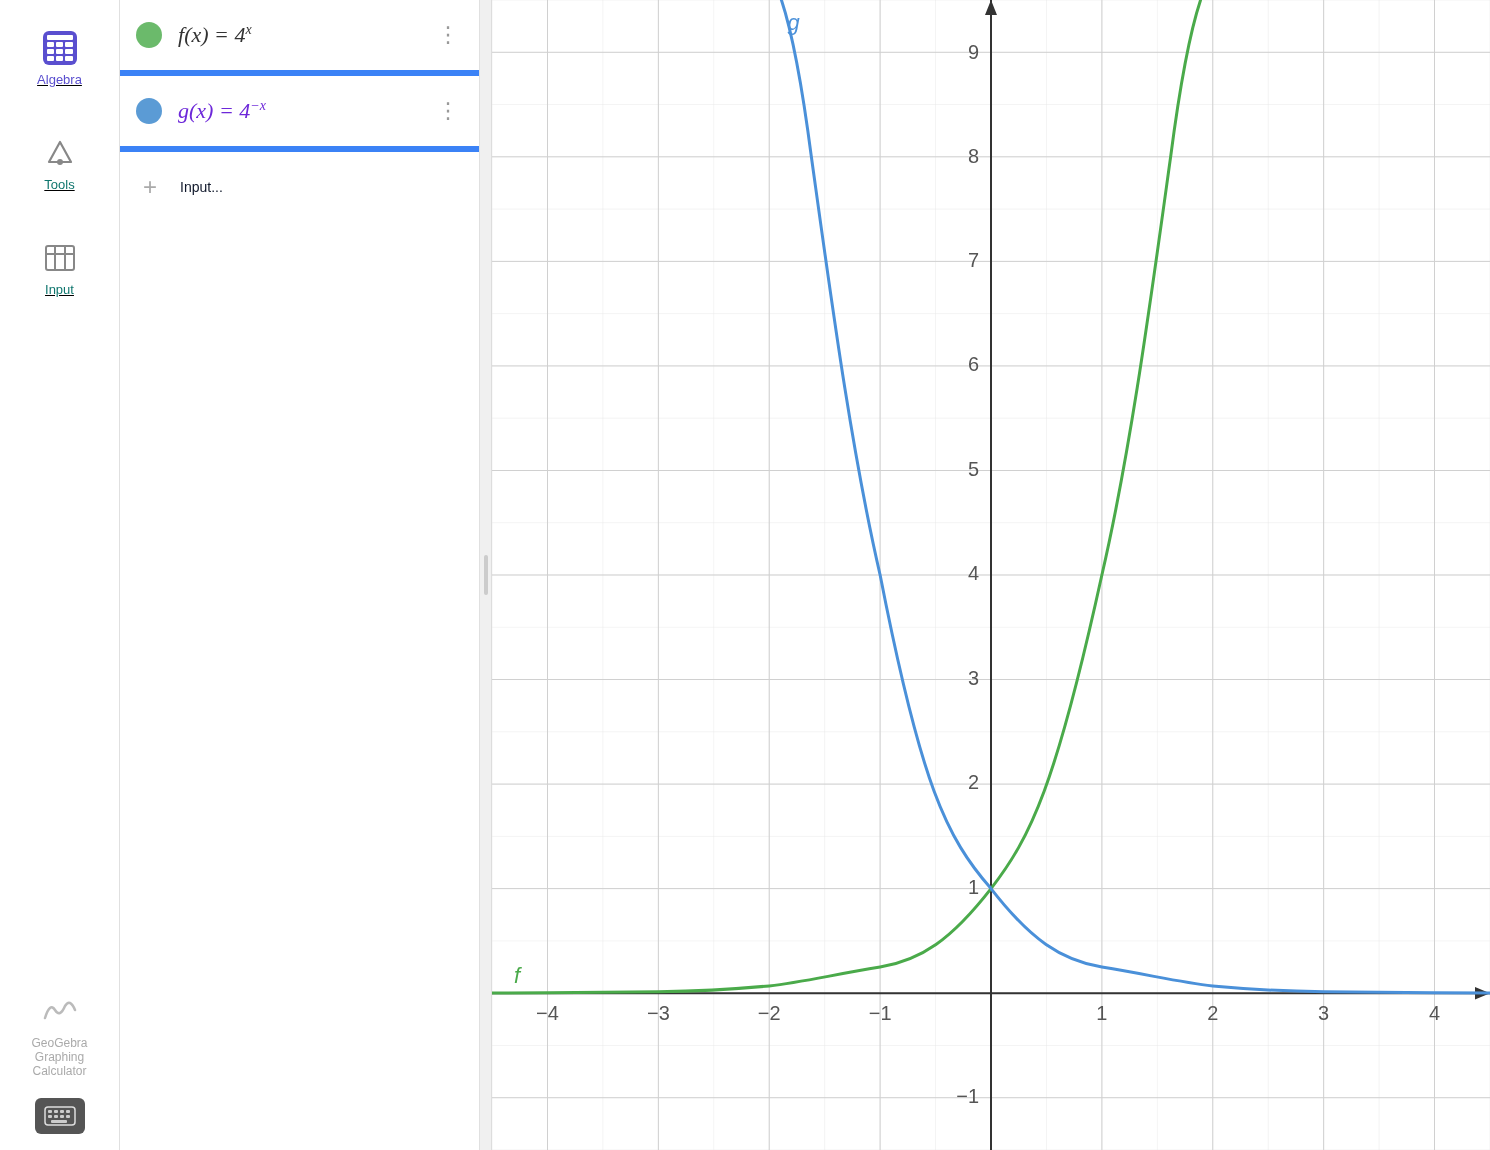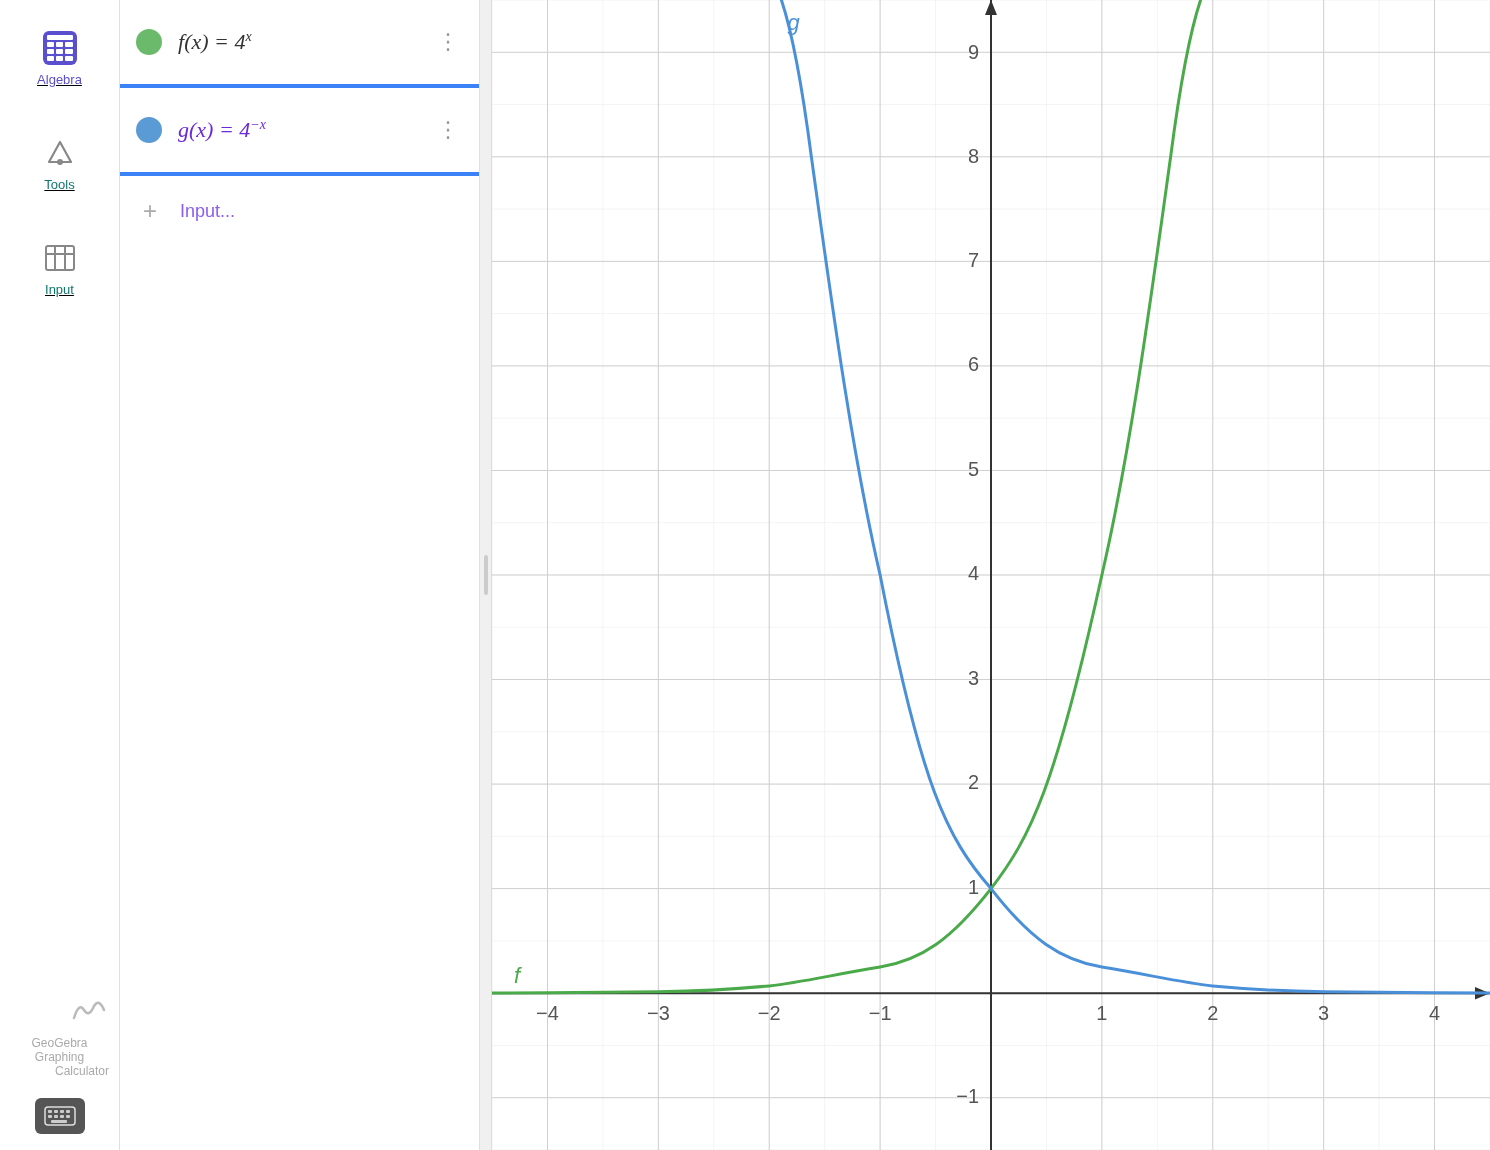--- a/index.html
+++ b/index.html
@@ -60,21 +60,21 @@
       border-radius: 1px;
     }
     .algebra-icon span.wide { grid-column: span 3; }
 
     
     .geogebra-brand {
       margin-top: auto;
       margin-bottom: 20px;
       display: flex;
       flex-direction: column;
-      align-items: flex-end;
+      align-items: center;
       color: #aaa;
       font-size: 12px;
       text-align: center;
       padding: 0 10px;
     }
     .geogebra-brand svg { margin-bottom: 6px; }
 
     
     .keyboard-btn {
       width: 50px;
@@ -95,22 +95,22 @@
       background: #ffffff;
       border-right: 1px solid #e0e0e0;
       display: flex;
       flex-direction: column;
     }
 
     .expr-row {
       display: flex;
       align-items: center;
       padding: 0 16px;
-      height: 88px;
-      border-bottom: 4px solid #3b82f6;
+      height: 76px;
+      border-bottom: 6px solid #3b82f6;
       cursor: pointer;
     }
 
     .color-dot {
       width: 26px;
       height: 26px;
       border-radius: 50%;
       margin-right: 16px;
       flex-shrink: 0;
     }
@@ -144,22 +144,22 @@
       height: 28px;
       color: #aaa;
       font-size: 24px;
       margin-right: 16px;
       cursor: pointer;
       display: flex;
       align-items: center;
       justify-content: center;
     }
     .input-placeholder {
-      color: #8b5cf6;
-      font-size: 18px;
+      color: #0f172a;
+      font-size: 14px;
     }
 
     
     #resizer {
       width: 12px;
       background: #f0f0f0;
       display: flex;
       align-items: center;
       justify-content: center;
       cursor: col-resize;

